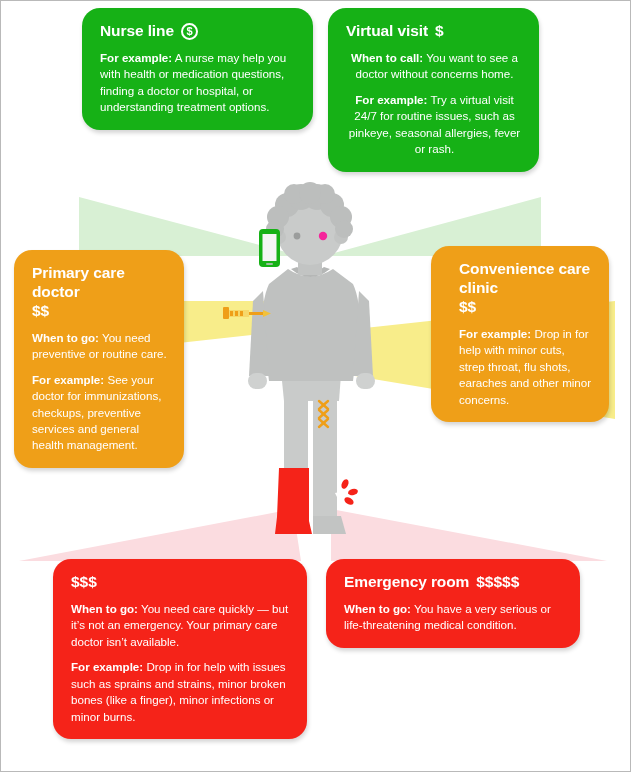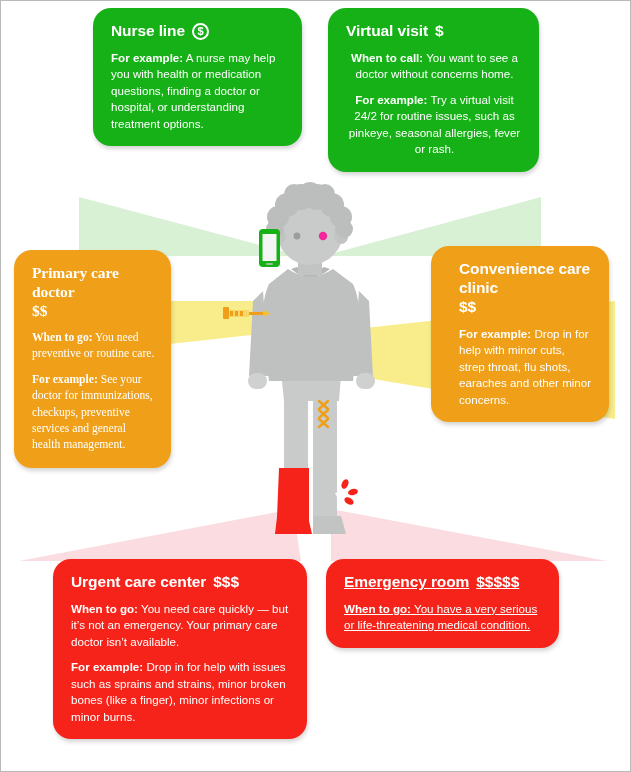--- a/index.html
+++ b/index.html
@@ -70,26 +70,26 @@
     font-size: 11px;
     font-weight: bold;
     line-height: 1;
   }
 
   .para { font-size: 11.6px; line-height: 1.42; margin-bottom: 9px; }
   .para:last-child { margin-bottom: 0; }
   .para b { font-weight: bold; }
 
   
-  #card-nurse        { left: 92px;  top: 7px;   width: 209px; }
+  #card-nurse        { left: 81px;  top: 7px;   width: 231px; }
   #card-virtual      { left: 327px; top: 7px;   width: 211px; text-align: center; }
-  #card-primary      { left: 13px;  top: 249px; width: 157px; font-family: Liberation Serif, serif; }
+  #card-primary      { left: 13px;  top: 249px; width: 170px; }
   #card-convenience  { left: 430px; top: 245px; width: 178px; padding-left: 28px; }
   #card-urgent       { left: 52px;  top: 558px; width: 254px; }
-  #card-emergency    { left: 325px; top: 558px; width: 233px; text-decoration: underline; }
+  #card-emergency    { left: 325px; top: 558px; width: 254px; }
 
   #card-nurse .card-title,
   #card-virtual .card-title,
   #card-urgent .card-title,
   #card-emergency .card-title { white-space: nowrap; }
 </style>
 </head>
 <body>
 
 <div id="infographic">
@@ -205,21 +205,21 @@
 
   <div class="card green" id="card-virtual">
     <div class="card-title">
       <span>Virtual visit</span>
       <span class="price">$</span>
     </div>
     <p class="para">
       <b>When to call:</b><span> You want to see a doctor without concerns home.</span>
     </p>
     <p class="para">
-      <b>For example:</b><span> Try a virtual visit 24/2 for routine issues, such as pinkeye, seasonal allergies, fever or rash.</span>
+      <b>For example:</b><span> Try a virtual visit 24/7 for routine issues, such as pinkeye, seasonal allergies, fever or rash.</span>
     </p>
   </div>
 
   <div class="card orange" id="card-primary">
     <div class="card-title">
       <span>Primary care doctor</span>
       <span class="price">$$</span>
     </div>
     <p class="para">
       <b>When to go:</b><span> You need preventive or routine care.</span>
@@ -234,21 +234,20 @@
       <span>Convenience care clinic</span>
       <span class="price">$$</span>
     </div>
     <p class="para">
       <b>For example:</b><span> Drop in for help with minor cuts, strep throat, flu shots, earaches and other minor concerns.</span>
     </p>
   </div>
 
   <div class="card red" id="card-urgent">
     <div class="card-title">
-      <span>Urgent care center</span>
       <span class="price">$$$</span>
     </div>
     <p class="para">
       <b>When to go:</b><span> You need care quickly — but it’s not an emergency. Your primary care doctor isn’t available.</span>
     </p>
     <p class="para">
       <b>For example:</b><span> Drop in for help with issues such as sprains and strains, minor broken bones (like a finger), minor infections or minor burns.</span>
     </p>
   </div>
 

